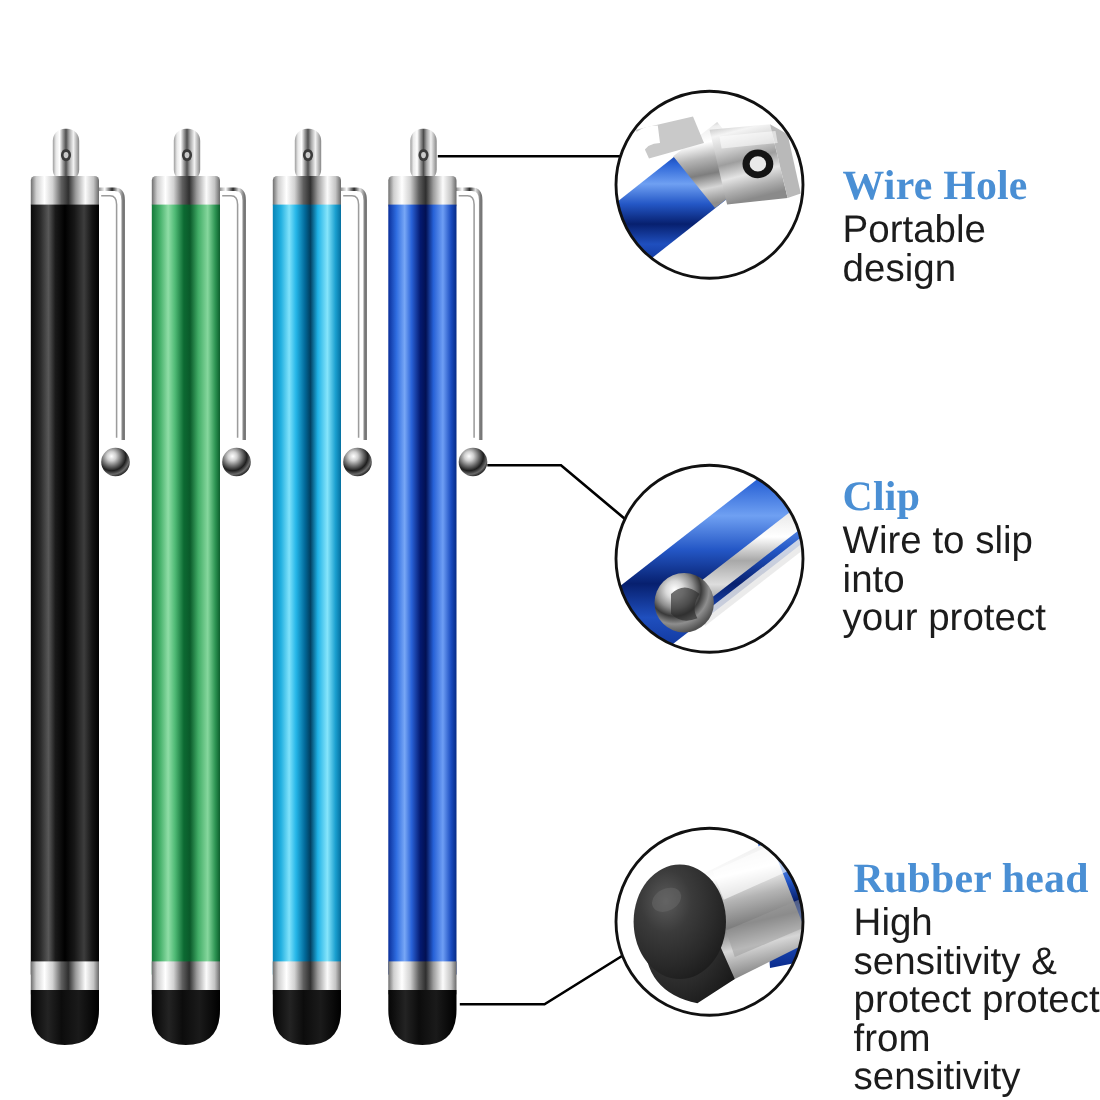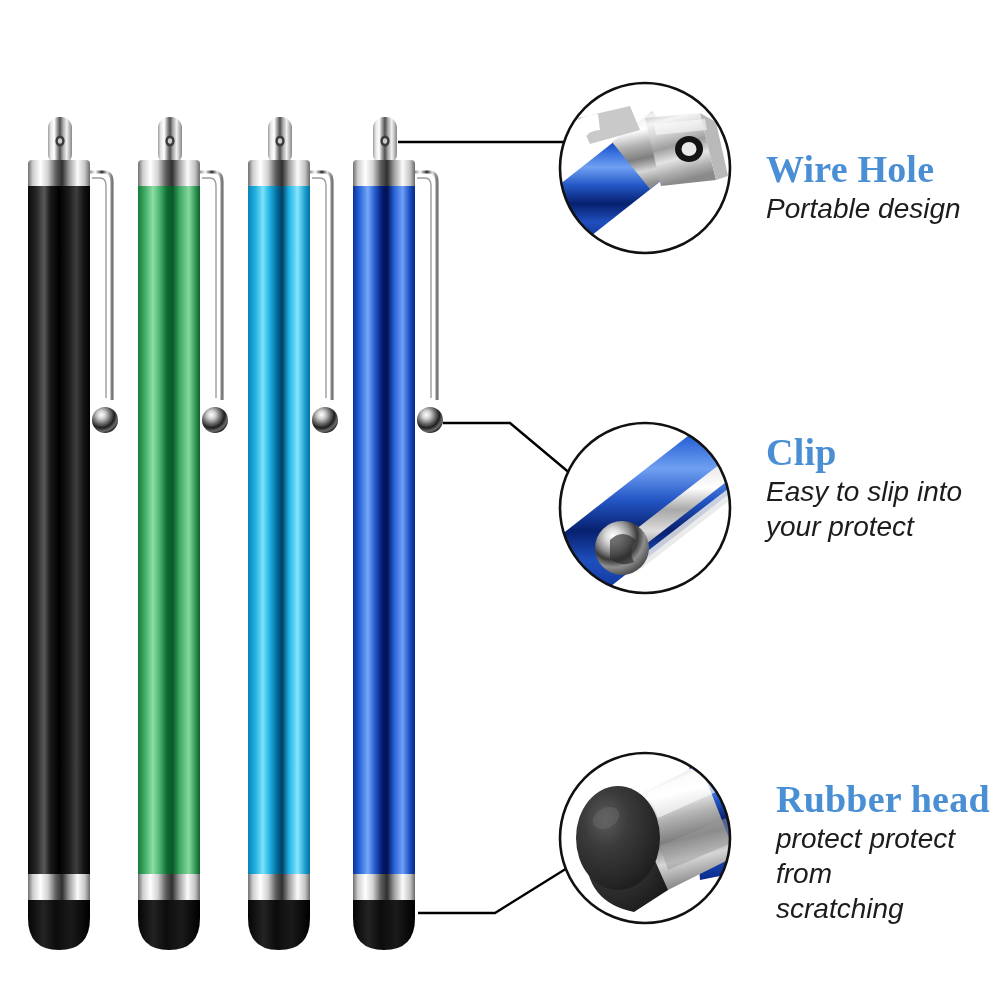--- a/index.html
+++ b/index.html
@@ -34,25 +34,24 @@
     font-family: "Liberation Serif", serif;
     font-weight: bold;
     font-size: 38px;
     line-height: 44px;
     color: #4a8fd4;
     letter-spacing: 0.2px;
     white-space: nowrap;
   }
   .callout-desc {
     font-family: "Liberation Sans", sans-serif;
-    font-size: 28px;
+    font-size: 35px;
     line-height: 35px;
     color: #1c1c1c;
     font-weight: 400;
-    font-style: italic;
   }
   #block-wire { left: 766px; top: 147px; }
   #block-clip { left: 766px; top: 430px; }
   #block-rubber { left: 776px; top: 777px; }
   .desc-line { display: block; }
 </style>
 </head>
 <body>
 
 <div id="stage">
@@ -343,26 +342,27 @@
   <div class="callout-block" id="block-wire">
     <div class="callout-title">Wire Hole</div>
     <div class="callout-desc">
       <span class="desc-line">Portable design</span>
     </div>
   </div>
 
   <div class="callout-block" id="block-clip">
     <div class="callout-title">Clip</div>
     <div class="callout-desc">
-      <span class="desc-line">Easy to slip into</span>
+      <span class="desc-line">Wire to slip into</span>
       <span class="desc-line">your protect</span>
     </div>
   </div>
 
   <div class="callout-block" id="block-rubber">
     <div class="callout-title">Rubber head</div>
     <div class="callout-desc">
+      <span class="desc-line">High sensitivity &amp;</span>
       <span class="desc-line">protect protect from</span>
-      <span class="desc-line">scratching</span>
+      <span class="desc-line">sensitivity</span>
     </div>
   </div>
 
 </div>
 
 </body></html>

